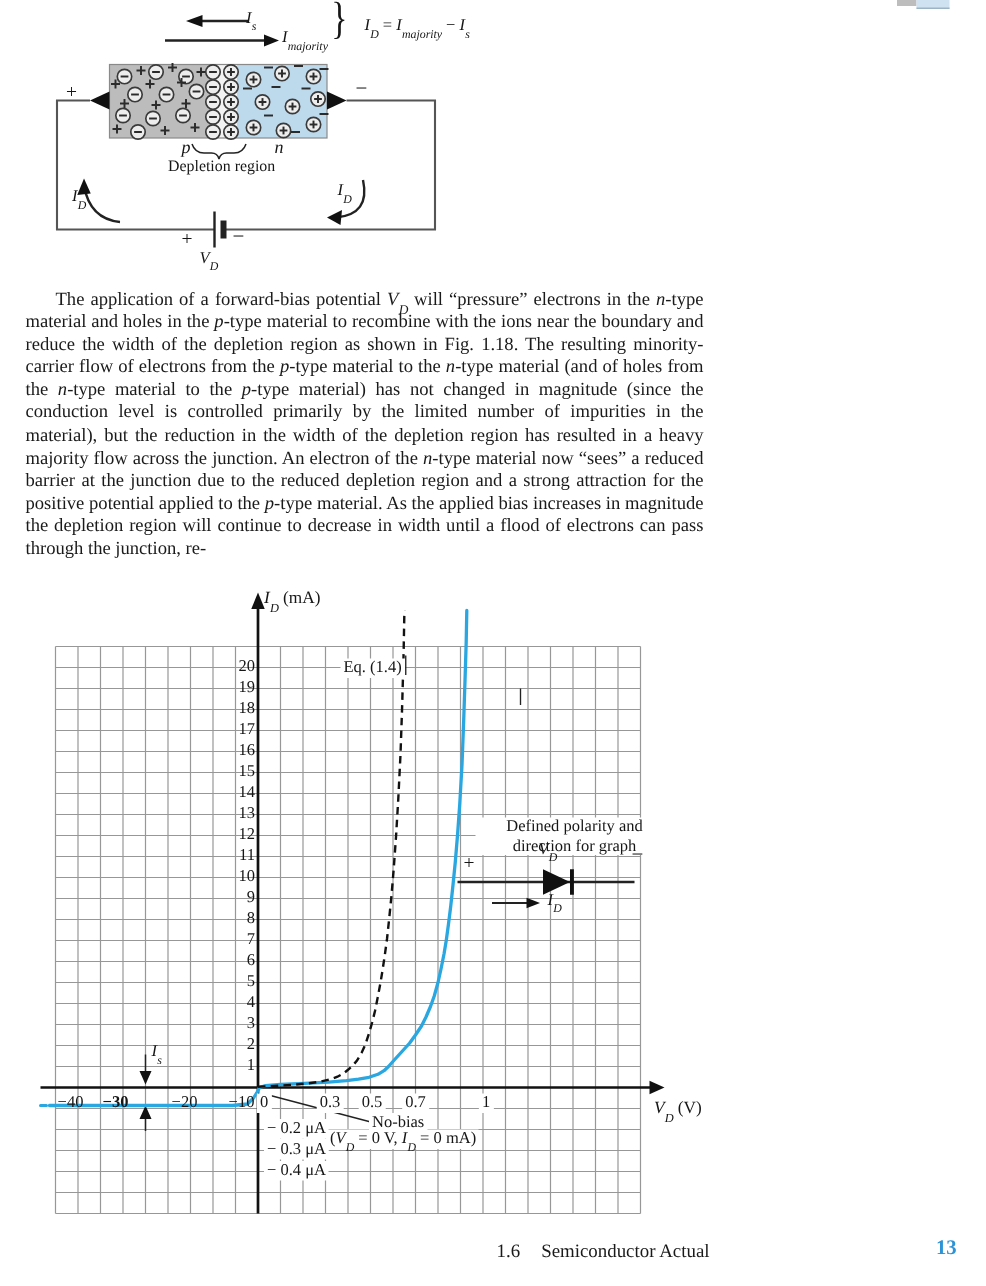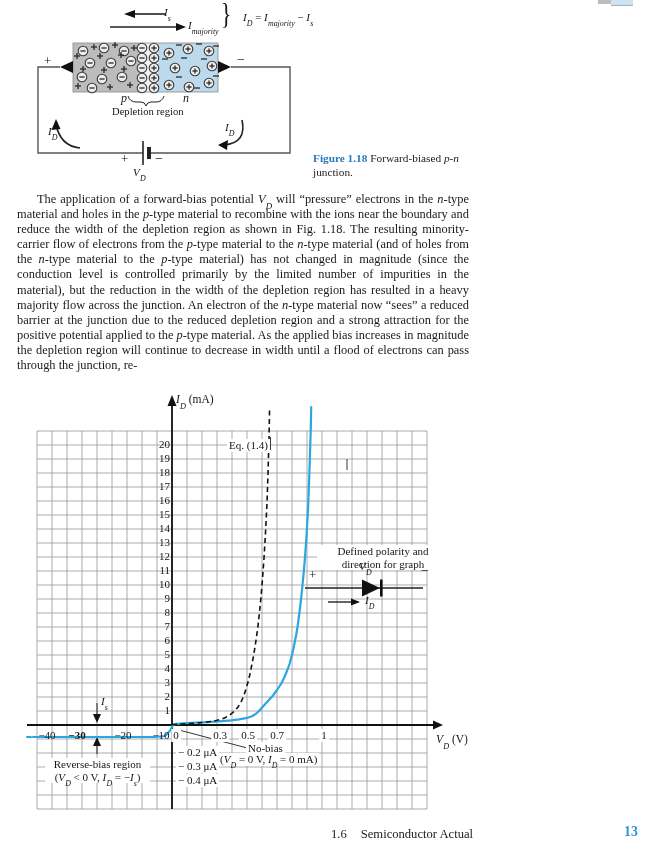--- a/index.html
+++ b/index.html
@@ -205,23 +205,20 @@
   <div class="lab" style="left:237px;top:52px;font-size:14px;">−</div>
   <div class="lab" style="left:121px;top:92px;font-size:12px;"><i>p</i></div>
   <div class="lab" style="left:183px;top:92px;font-size:12px;"><i>n</i></div>
   <div class="lab" style="left:112px;top:106px;font-size:10.6px;">Depletion region</div>
   <div class="lab" style="left:48px;top:125px;"><i>I</i><sub>D</sub></div>
   <div class="lab" style="left:225px;top:121px;"><i>I</i><sub>D</sub></div>
   <div class="lab" style="left:121px;top:152px;font-size:13px;">+</div>
   <div class="lab" style="left:155px;top:151px;font-size:14px;">−</div>
   <div class="lab" style="left:133px;top:166px;"><i>V</i><sub>D</sub></div>
 
-  <div class="caption" style="left:313px;top:152px;width:165px;">
-    <span class="cap-label">Figure 1.18</span><span> Forward-biased <i>p</i>-<i>n</i> junction.</span>
-  </div>
 
   <p class="body-text">The application of a forward-bias potential <i>V</i><sub>D</sub> will “pressure” electrons in the <i>n</i>-type material and holes in the <i>p</i>-type material to recombine with the ions near the boundary and reduce the width of the depletion region as shown in Fig. 1.18. The resulting minority-carrier flow of electrons from the <i>p</i>-type material to the <i>n</i>-type material (and of holes from the <i>n</i>-type material to the <i>p</i>-type material) has not changed in magnitude (since the conduction level is controlled primarily by the limited number of impurities in the material), but the reduction in the width of the depletion region has resulted in a heavy majority flow across the junction. An electron of the <i>n</i>-type material now “sees” a reduced barrier at the junction due to the reduced depletion region and a strong attraction for the positive potential applied to the <i>p</i>-type material. As the applied bias increases in magnitude the depletion region will continue to decrease in width until a flood of electrons can pass through the junction, re-</p>
 
   <div id="graph" style="position:absolute;left:25px;top:390px;width:432px;height:435px;">
     <svg id="graph-svg" style="left:0;top:0;" width="432" height="432" viewBox="0 0 432 432">
       <g id="grid">
           <line x1="12" y1="41" x2="12" y2="419"></line>
           <line x1="27" y1="41" x2="27" y2="419"></line>
           <line x1="42" y1="41" x2="42" y2="419"></line>
           <line x1="57" y1="41" x2="57" y2="419"></line>
@@ -347,24 +344,20 @@
         <span class="lab bgx" style="left: 151px; top: 384px;">− 0.4 μA</span>
       </div>
 
     <div class="lab bgx" style="left:202px;top:49px;">Eq. (1.4)</div>
     <div class="lab wrap c bgx" style="left:292px;top:155px;width:128px;">Defined polarity and direction for graph</div>
     <div class="lab" style="left:284px;top:178px;font-size:13px;">+</div>
     <div class="lab" style="left:334px;top:170px;"><i>V</i><sub>D</sub></div>
     <div class="lab" style="left:396px;top:173px;font-size:14px;">−</div>
     <div class="lab" style="left:340px;top:204px;"><i>I</i><sub>D</sub></div>
     <div class="lab" style="left:76px;top:305px;"><i>I</i><sub>s</sub></div>
-    <div class="lab wrap c" style="left:20px;top:368px;width:105px;background:#fff;">
-      <div>Reverse-bias region</div>
-      <div>(<i>V</i><sub>D</sub> &lt; 0 V, <i>I</i><sub>D</sub> = −<i>I</i><sub>s</sub>)</div>
-    </div>
     <div class="lab bgx" style="left:221px;top:352px;">No-bias</div>
     <div class="lab bgx" style="left:193px;top:363px;">(<i>V</i><sub>D</sub> = 0 V, <i>I</i><sub>D</sub> = 0 mA)</div>
   </div>
 
 
   <div class="footer-left">
     <span class="num">1.6</span><span>Semiconductor Actual</span>
   </div>
   <div class="footer-page">13</div>
 

